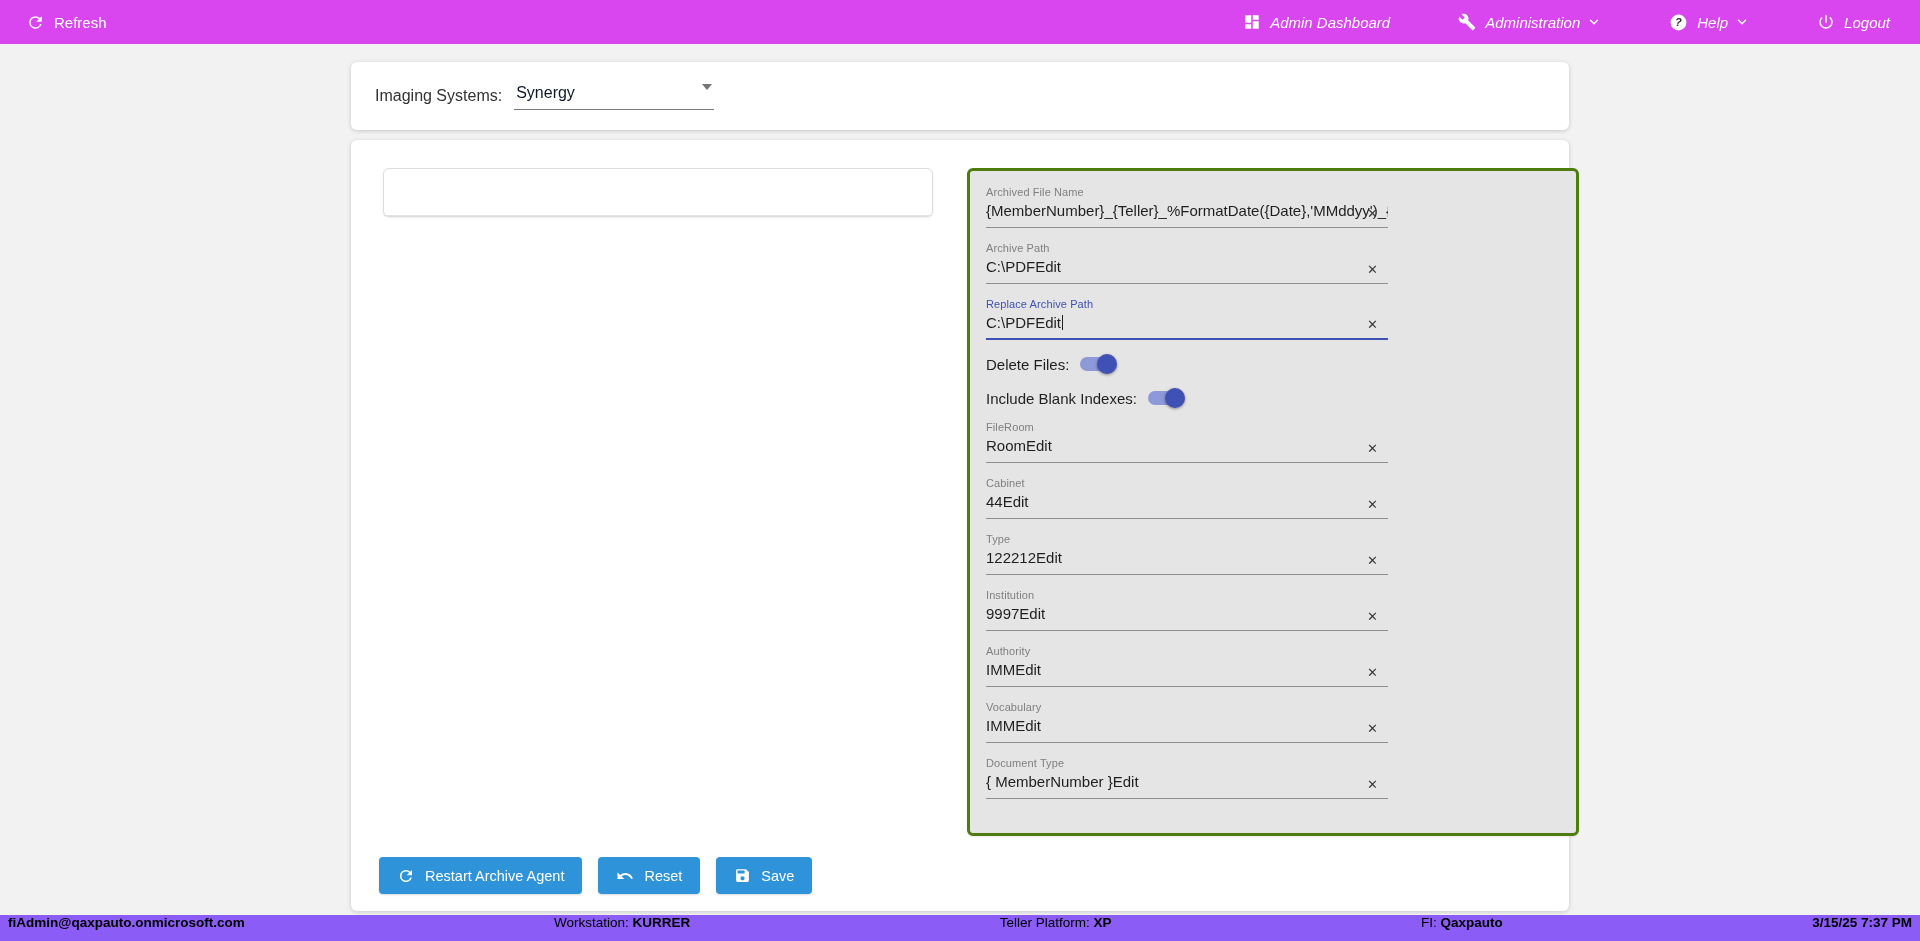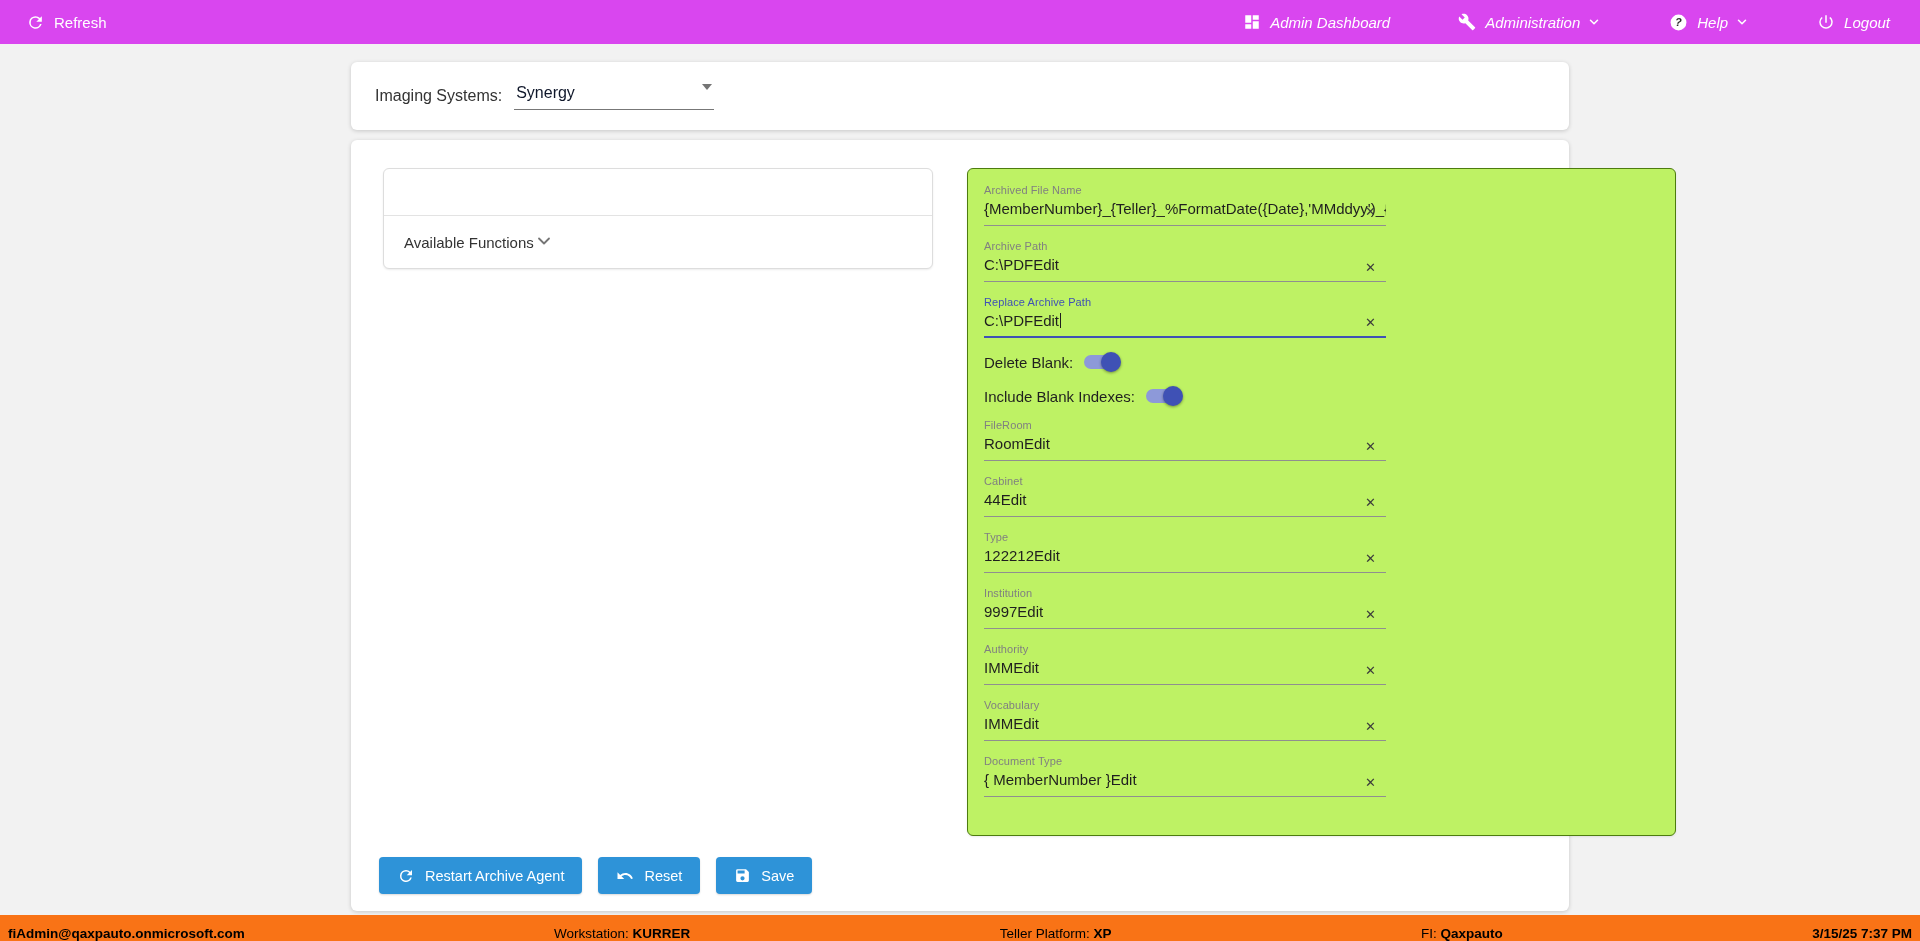--- a/index.html
+++ b/index.html
@@ -50,22 +50,22 @@
     box-shadow:0 1px 2px rgba(0,0,0,.08);
   }
   .functions-empty { height:47px; border-bottom:1px solid #e3e3e3; border-radius:6px 6px 0 0; }
   .functions-header {
     height:52px; display:flex; align-items:center; padding:0 20px;
     font-size:15px; color:#333; cursor:pointer; border-radius:0 0 6px 6px;
   }
   .functions-header svg { margin-left:auto; }
   
   .form-panel {
-    position:absolute; left:616px; top:28px; width:709px; height:668px;
-    border:1px solid #4d7c0f; border-radius:6px; background:#bef264;
+    position:absolute; left:616px; top:28px; width:612px; height:668px;
+    border:3px solid #4d7c0f; border-radius:6px; background:#e5e5e5;
     box-shadow:0 1px 2px rgba(0,0,0,.08);
     padding:14px 16px; overflow:hidden;
   }
   .field { width:402px; position:relative; border-bottom:1px solid #8f8f8f;
     padding:1px 0 6px 0; margin-bottom:13px; }
   .field .flabel { display:block; font-size:11px; color:#808080; margin-bottom:4px; letter-spacing:.1px; }
   .field .fvalue {
     font-size:15px; color:#1f1f1f; white-space:nowrap; overflow:hidden;
     padding-right:26px; height:19px; cursor:text;
   }
@@ -90,21 +90,21 @@
   .btn {
     background:#2e93d8; color:#fff; border:none; border-radius:4px;
     height:37px; display:flex; align-items:center; gap:10px;
     font-size:14.5px; font-family:"Liberation Sans",sans-serif;
     padding:0 18px; cursor:pointer; box-shadow:0 1px 2px rgba(0,0,0,.15);
   }
   .btn svg { display:block; }
   
   .footer {
     position:absolute; left:0; bottom:0; width:1920px; height:26px;
-    background:#f97316; display:flex; align-items:flex-end;
+    background:#8b5cf6; display:flex; align-items:flex-start;
     padding:0 8px; font-size:13.5px; color:#000;
     justify-content:space-between;
   }
   .footer b { font-weight:bold; }
   .footer .seg { white-space:nowrap; }
 </style>
 </head>
 <body>
 
 <div class="topbar">
@@ -170,28 +170,20 @@
     <div class="select">
       <span>Synergy</span>
       <span class="select-arrow"></span>
     </div>
   </div>
 
   <div class="card card-main">
 
     <div class="functions-panel">
       <div class="functions-empty"></div>
-      <div class="functions-header">
-        <span>Available Functions</span>
-        <span>
-          <svg width="20" height="20" viewBox="0 0 24 24" fill="none" stroke="#757575" stroke-width="2.2" stroke-linecap="round" stroke-linejoin="round">
-              <polyline points="6 9 12 15 18 9"></polyline>
-            </svg>
-        </span>
-      </div>
     </div>
 
     <div class="form-panel">
 
       <div class="field">
         <span class="flabel">Archived File Name</span>
         <div class="fvalue">{MemberNumber}_{Teller}_%FormatDate({Date},'MMddyy')_{</div>
         <span class="clear">✕</span>
       </div>
 
@@ -201,21 +193,21 @@
         <span class="clear">✕</span>
       </div>
 
       <div class="field focused">
         <span class="flabel">Replace Archive Path</span>
         <div class="fvalue"><span>C:\PDFEdit</span><span class="caret"></span></div>
         <span class="clear">✕</span>
       </div>
 
       <div class="toggle-row">
-        <span class="tlabel">Delete Blank:</span>
+        <span class="tlabel">Delete Files:</span>
         <span class="switch">
           <span class="track"></span>
           <span class="thumb"></span>
         </span>
       </div>
 
       <div class="toggle-row">
         <span class="tlabel">Include Blank Indexes:</span>
         <span class="switch">
           <span class="track"></span>

